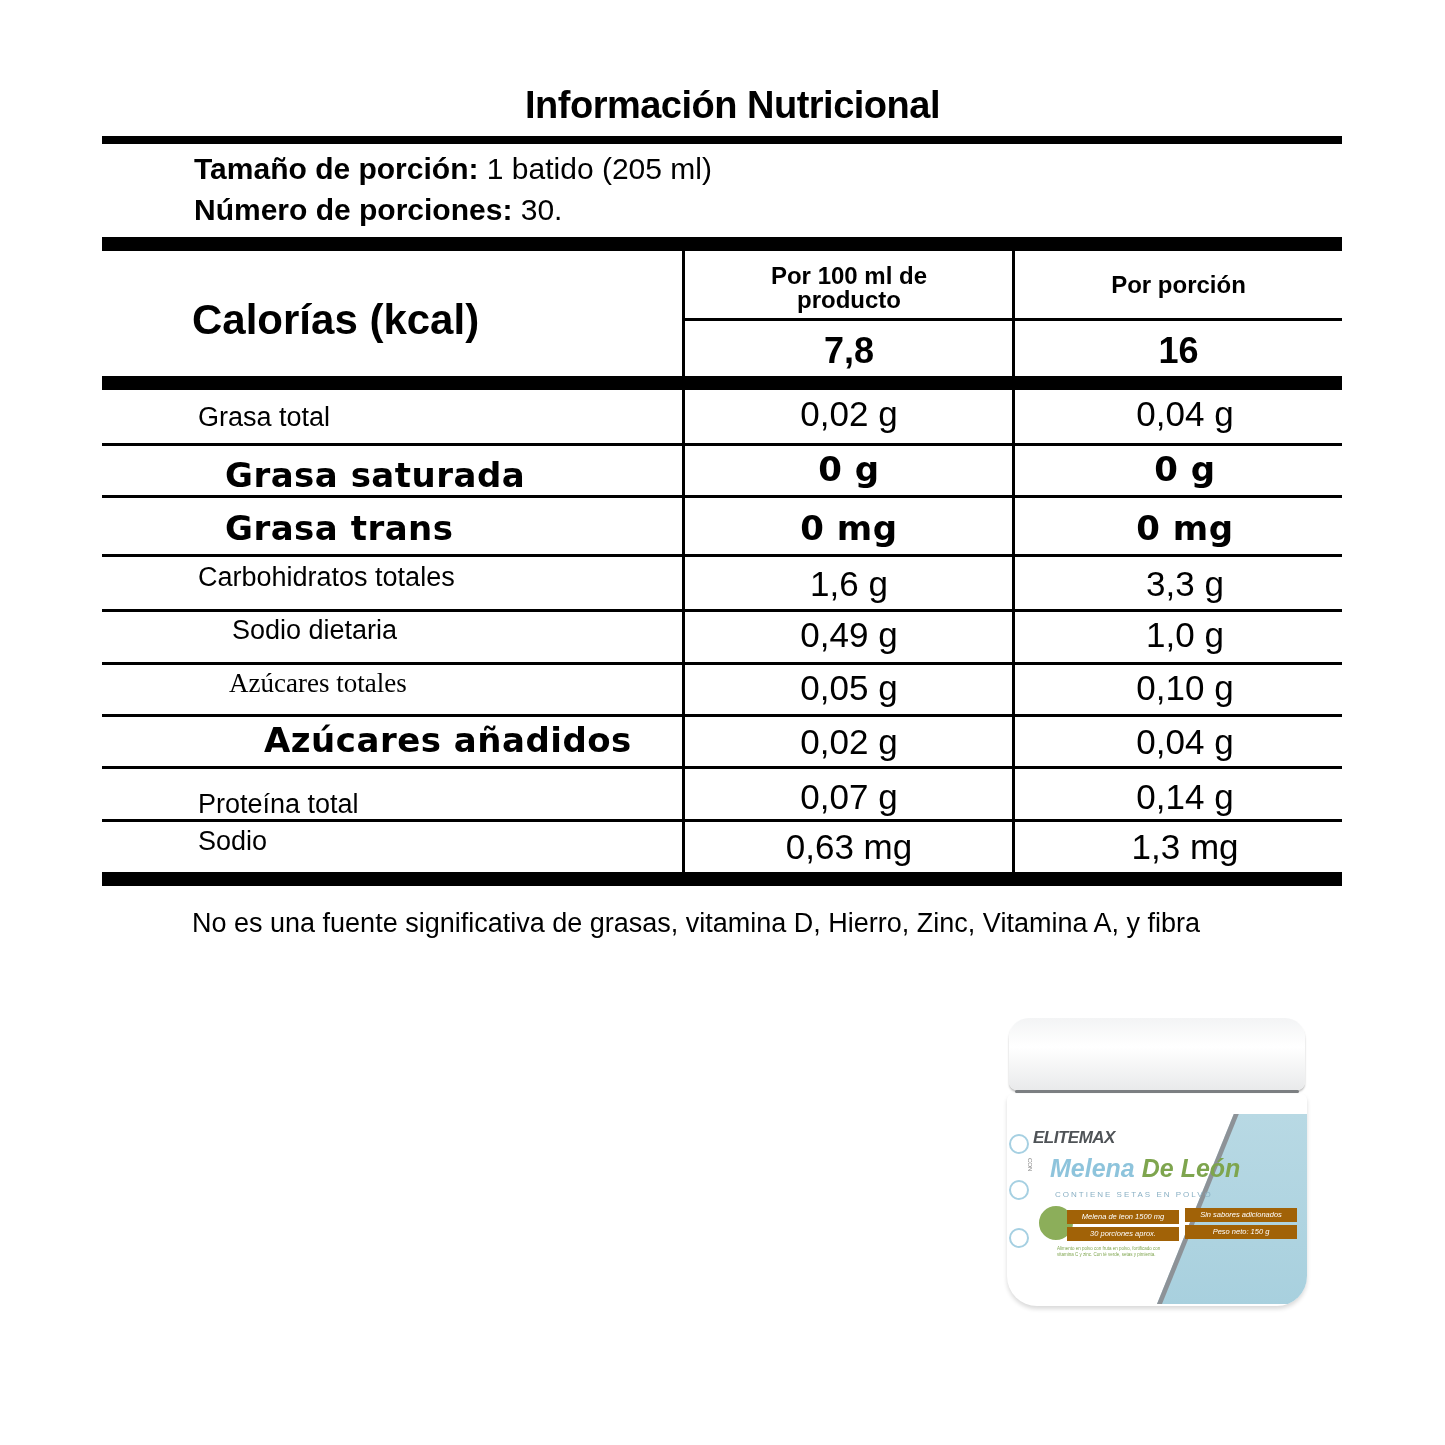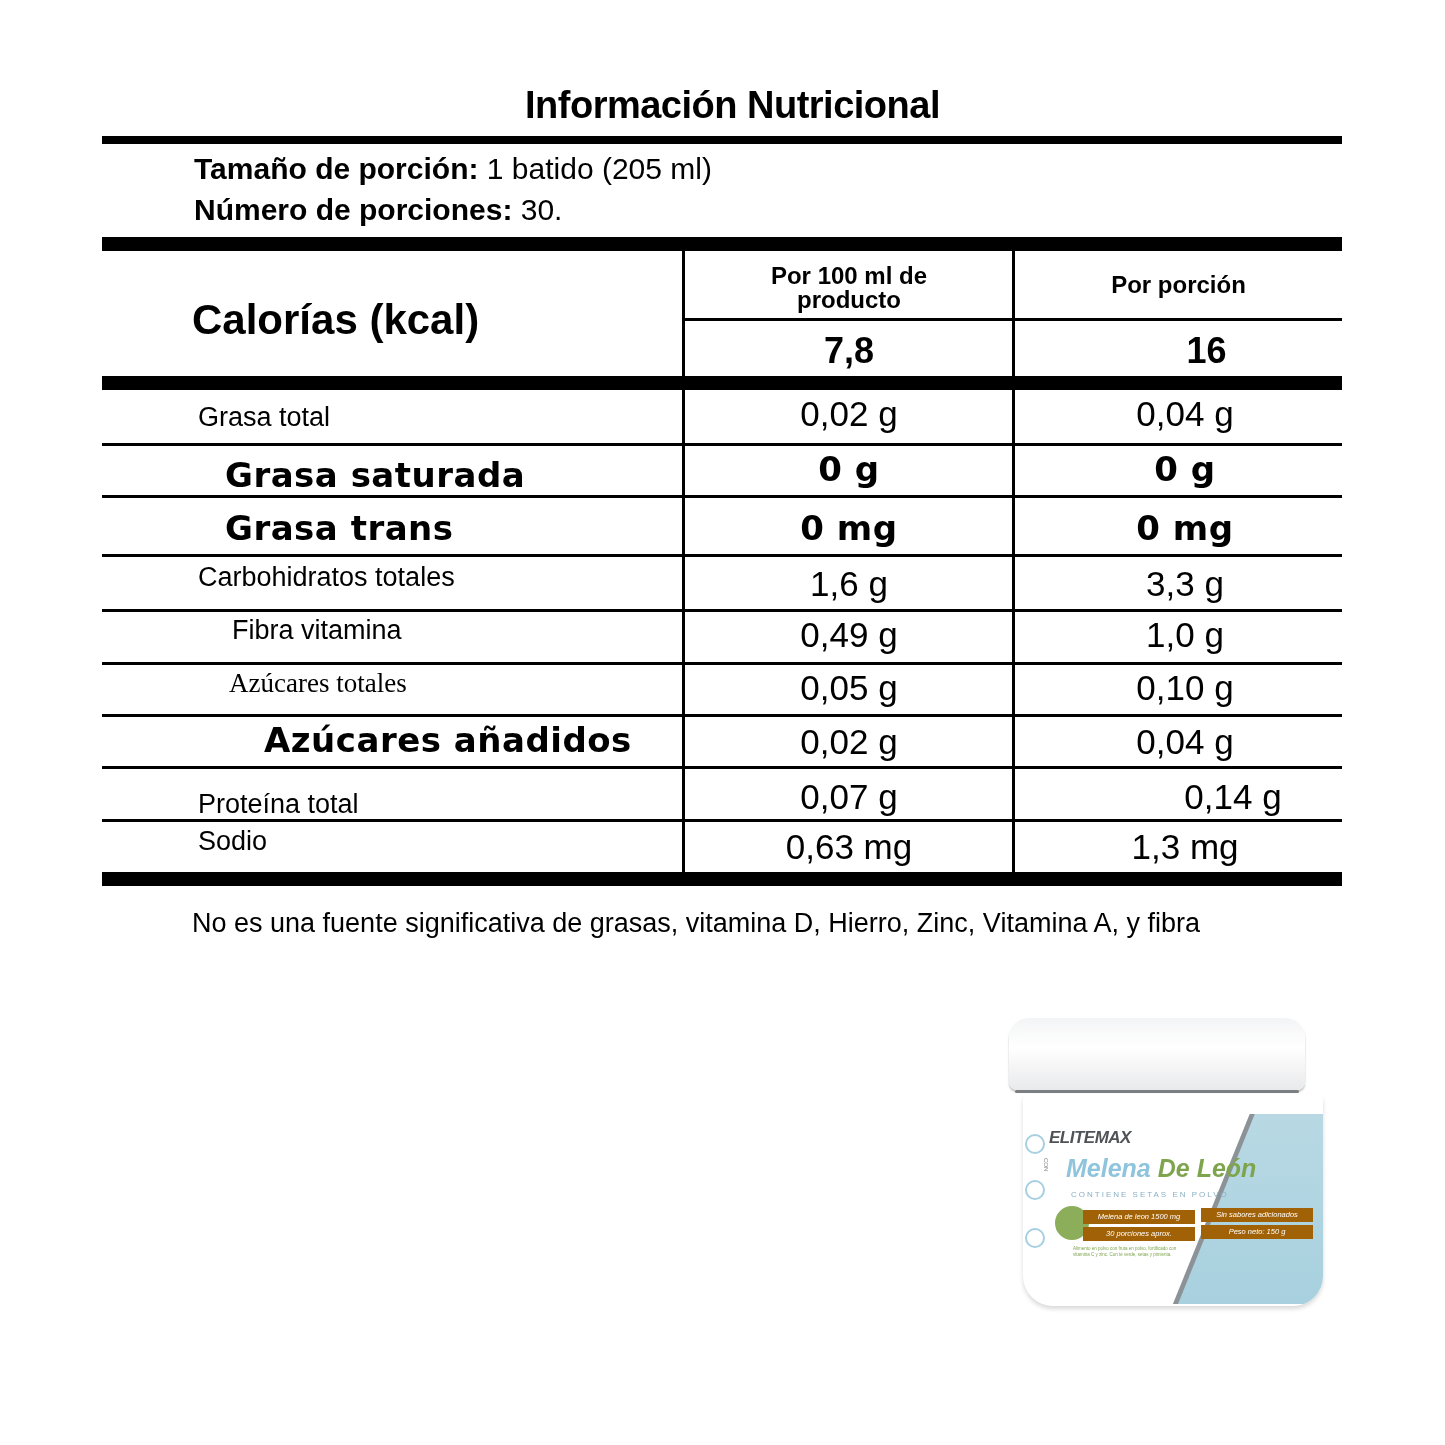--- a/index.html
+++ b/index.html
@@ -19,21 +19,21 @@
     .cell-val { position:absolute; font-size:35px; text-align:center; white-space:nowrap; }
     .bold { font-weight:normal; }
     .heavy { font-family:"DejaVu Sans", sans-serif; font-weight:bold; font-size:34px; letter-spacing:0.5px; }
     .footnote { left:192px; top:908px; font-size:27px; white-space:nowrap; }
 
     
     .jar { left:1003px; top:1018px; width:308px; height:290px; }
     .lid { position:absolute; left:6px; top:0; width:296px; height:72px; border-radius:20px 20px 8px 8px;
            background:linear-gradient(#f3f4f5, #ffffff 40%, #e9eaeb); box-shadow:0 2px 2px rgba(0,0,0,0.25); }
     .lid-edge { position:absolute; left:12px; top:72px; width:284px; height:3px; background:#7c7f82; border-radius:2px; }
-    .body { position:absolute; left:20px; top:76px; width:300px; height:212px; border-radius:6px 6px 30px 30px;
+    .body { position:absolute; left:4px; top:76px; width:300px; height:212px; border-radius:6px 6px 30px 30px;
             background:#ffffff; overflow:hidden; box-shadow:0 3px 4px rgba(0,0,0,0.15); }
     .blue-panel { position:absolute; left:150px; top:20px; width:200px; height:190px; background:linear-gradient(#b8d9e4,#a8d0de);
                   transform:skewX(-22deg); transform-origin:bottom left; }
     .grey-stripe { position:absolute; left:150px; top:20px; width:5px; height:190px; background:#8d9297;
                    transform:skewX(-22deg); transform-origin:bottom left; }
     .brand { position:absolute; left:26px; top:34px; font-size:17px; font-weight:bold; font-style:italic; color:#4f5357; letter-spacing:-0.5px; }
     .prod { position:absolute; left:32px; top:60px; font-size:25px; font-weight:bold; font-style:italic; white-space:nowrap; }
     .prod .p1 { color:#8ec4dc;margin-left:11px; }
     .prod .p2 { color:#7ea54e; }
     .con { position:absolute; left:20px; top:64px; font-size:6px; color:#888; writing-mode:vertical-rl; }
@@ -62,21 +62,21 @@
 <div class="rule" style="top:237px;height:14px;"></div>
 
 <div class="abs cal-label">Calorías (kcal)</div>
 <div class="abs colhead" style="left:685px;width:328px;top:264px;">
   <div>Por 100 ml de</div>
   <div>producto</div>
 </div>
 <div class="abs colhead" style="left:1015px;width:327px;top:273px;">Por porción</div>
 <div class="hline" style="left:685px;width:657px;top:318px;"></div>
 <div class="abs calval" style="left:685px;width:328px;top:330px;">7,8</div>
-<div class="abs calval" style="left:1015px;width:327px;top:330px;margin-left:28px;">16</div>
+<div class="abs calval" style="left:1015px;width:327px;top:330px;">16</div>
 
 <div class="rule" style="top:376px;height:14px;"></div>
 
 <div class="vline" style="left:682px;top:251px;height:622px;"></div>
 <div class="vline" style="left:1012px;top:251px;height:622px;"></div>
 
 <div class="hline" style="left:102px;width:1240px;top:443px;"></div>
 <div class="hline" style="left:102px;width:1240px;top:495px;"></div>
 <div class="hline" style="left:102px;width:1240px;top:554px;"></div>
 <div class="hline" style="left:102px;width:1240px;top:609px;"></div>
@@ -94,35 +94,35 @@
 <div class="cell-val heavy" style="left:1015px;width:340px;top:449px;">0 g</div>
 
 <div class="cell-label heavy" style="left:225px;top:508px;">Grasa trans</div>
 <div class="cell-val heavy" style="left:685px;width:328px;top:508px;">0 mg</div>
 <div class="cell-val heavy" style="left:1015px;width:340px;top:508px;">0 mg</div>
 
 <div class="cell-label" style="left:198px;top:562px;">Carbohidratos totales</div>
 <div class="cell-val" style="left:685px;width:328px;top:564px;">1,6 g</div>
 <div class="cell-val" style="left:1015px;width:340px;top:564px;">3,3 g</div>
 
-<div class="cell-label" style="left:232px;top:615px;">Fibra vitamina</div>
+<div class="cell-label" style="left:232px;top:615px;">Sodio dietaria</div>
 <div class="cell-val" style="left:685px;width:328px;top:615px;">0,49 g</div>
 <div class="cell-val" style="left:1015px;width:340px;top:615px;">1,0 g</div>
 
 <div class="cell-label" style="left:229px;top:668px;font-family:Liberation Serif, serif;">Azúcares totales</div>
 <div class="cell-val" style="left:685px;width:328px;top:668px;">0,05 g</div>
 <div class="cell-val" style="left:1015px;width:340px;top:668px;">0,10 g</div>
 
 <div class="cell-label heavy" style="left:264px;top:720px;">Azúcares añadidos</div>
 <div class="cell-val" style="left:685px;width:328px;top:722px;">0,02 g</div>
 <div class="cell-val" style="left:1015px;width:340px;top:722px;">0,04 g</div>
 
 <div class="cell-label" style="left:198px;top:773px;margin-top:16px;">Proteína total</div>
 <div class="cell-val bold" style="left:685px;width:328px;top:777px;">0,07 g</div>
-<div class="cell-val bold" style="left:1015px;width:340px;top:777px;padding-left:48px;">0,14 g</div>
+<div class="cell-val bold" style="left:1015px;width:340px;top:777px;">0,14 g</div>
 
 <div class="cell-label bold" style="left:198px;top:826px;">Sodio</div>
 <div class="cell-val bold" style="left:685px;width:328px;top:827px;">0,63 mg</div>
 <div class="cell-val bold" style="left:1015px;width:340px;top:827px;">1,3 mg</div>
 
 <div class="rule" style="top:872px;height:14px;"></div>
 
 <div class="abs footnote">No es una fuente significativa de grasas, vitamina D, Hierro, Zinc, Vitamina A, y fibra</div>
 
 <div class="abs jar">

